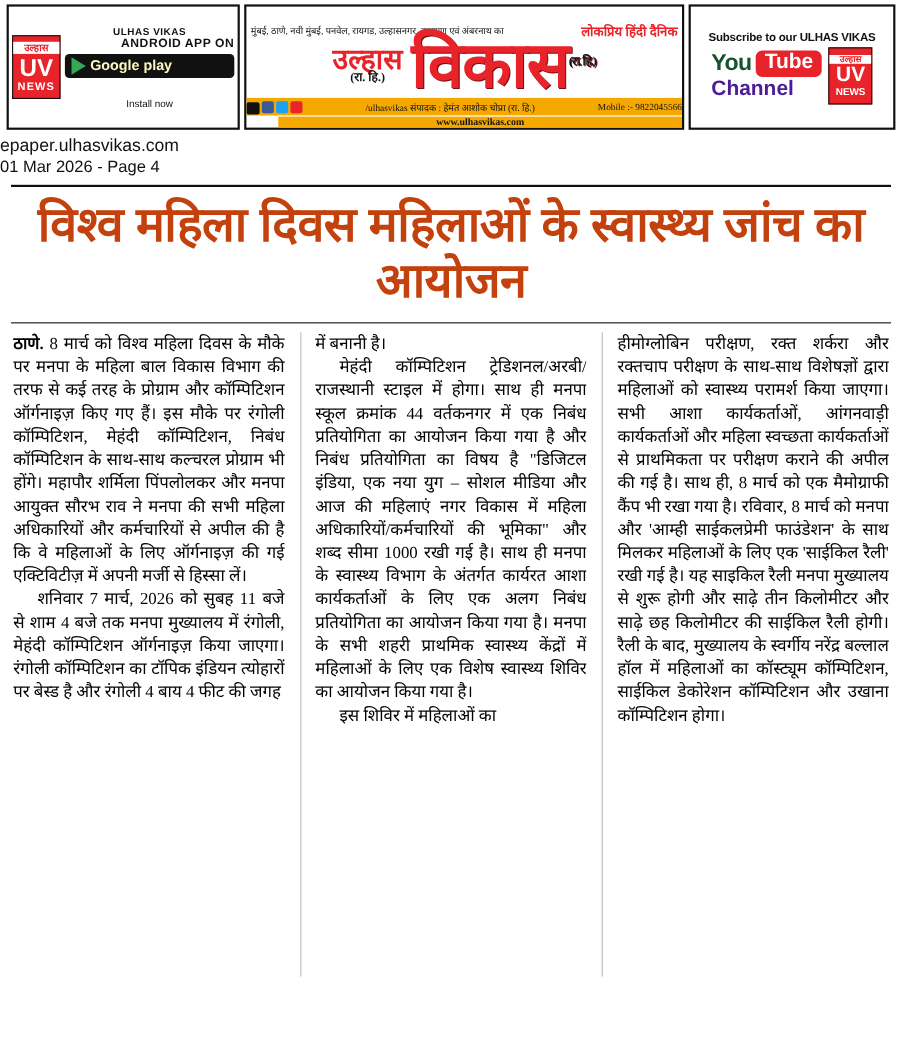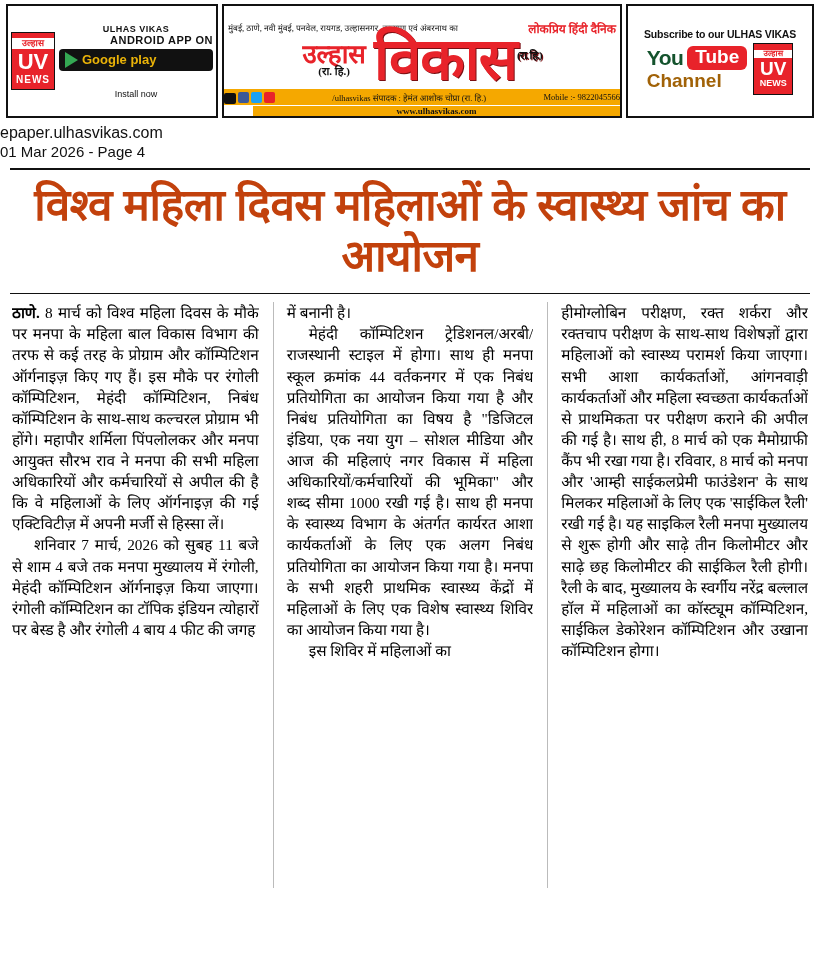--- a/index.html
+++ b/index.html
@@ -79,21 +79,21 @@
     margin-top: 3px;
   }
   .gp-tri {
     width: 0; height: 0;
     border-top: 8px solid transparent;
     border-bottom: 8px solid transparent;
     border-left: 13px solid #34a853;
   }
   .gp-text {
     font-family: "Liberation Sans", sans-serif;
-    color: #eab308;
+    color: #fef9c3;
     font-size: 13px;
     font-weight: bold;
     line-height: 1;
   }
   .install {
     font-family: "Liberation Sans", sans-serif;
     font-size: 9px;
     text-align: center;
     color: #111;
     margin-top: 18px;
@@ -211,21 +211,21 @@
     border-radius: 6px;
     font-family: "Liberation Sans", sans-serif;
     font-size: 19px;
     font-weight: bold;
     padding: 0 8px 2px 8px;
   }
   .channel-word {
     font-family: "Liberation Sans", sans-serif;
     font-size: 19px;
     font-weight: bold;
-    color: #a16207;
+    color: #4c1d95;
   }
   .yt-right-badge {
     width: 40px;
     height: 52px;
     background: #e8232a;
     color: #fff;
     display: flex;
     flex-direction: column;
     align-items: center;
     justify-content: center;

